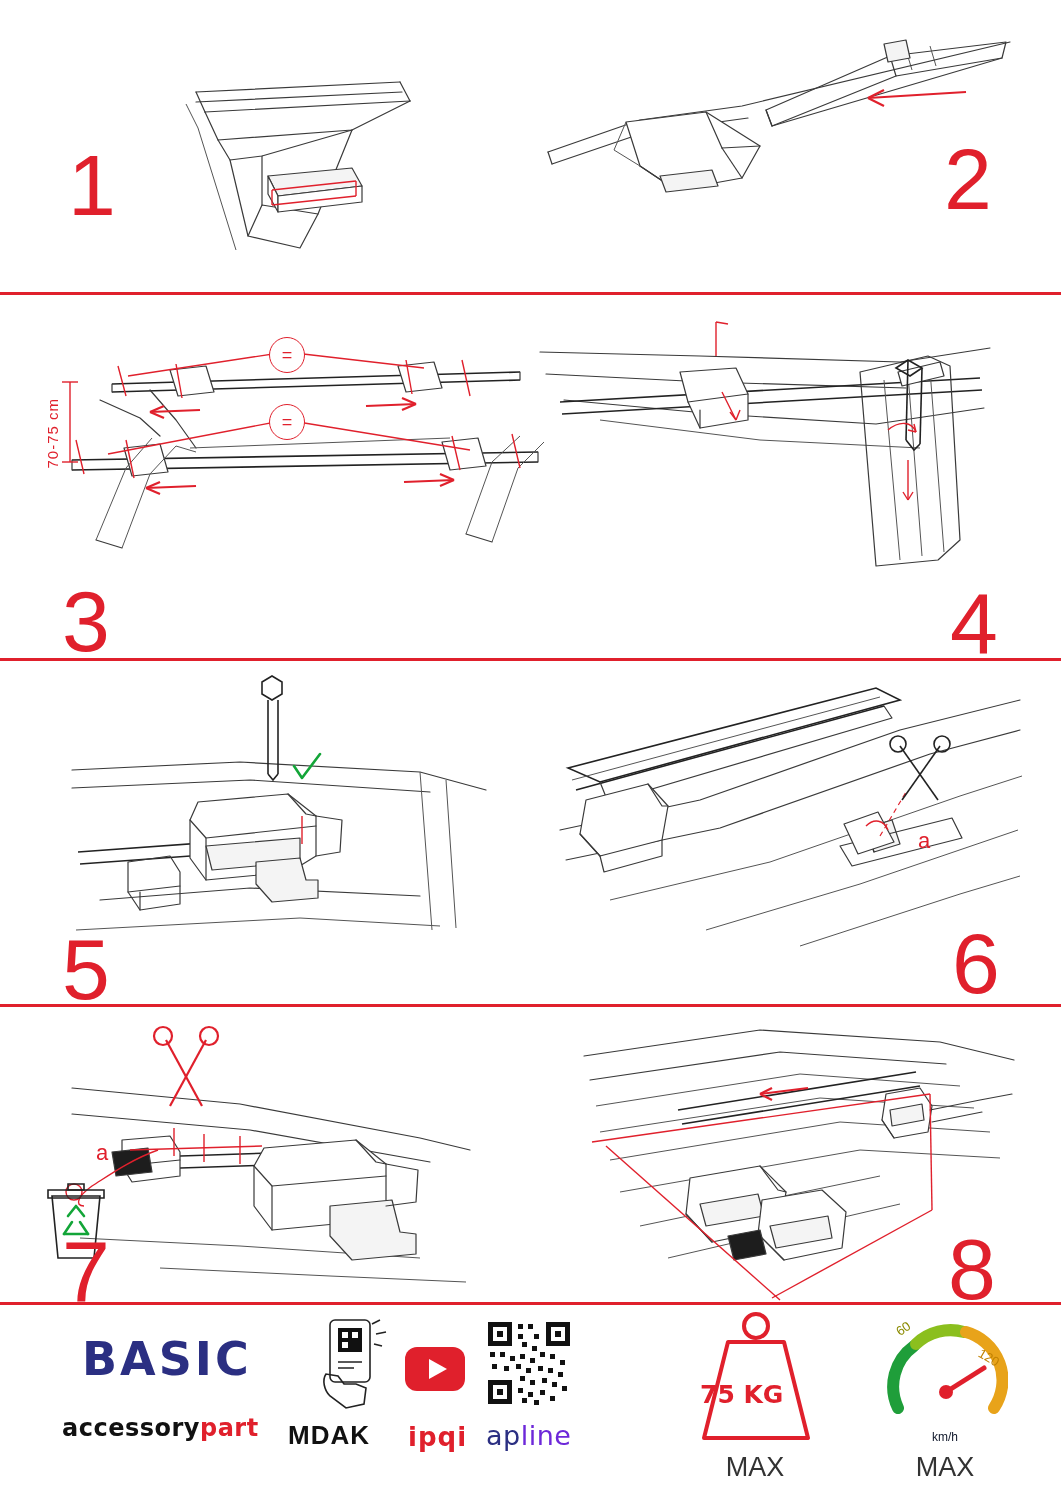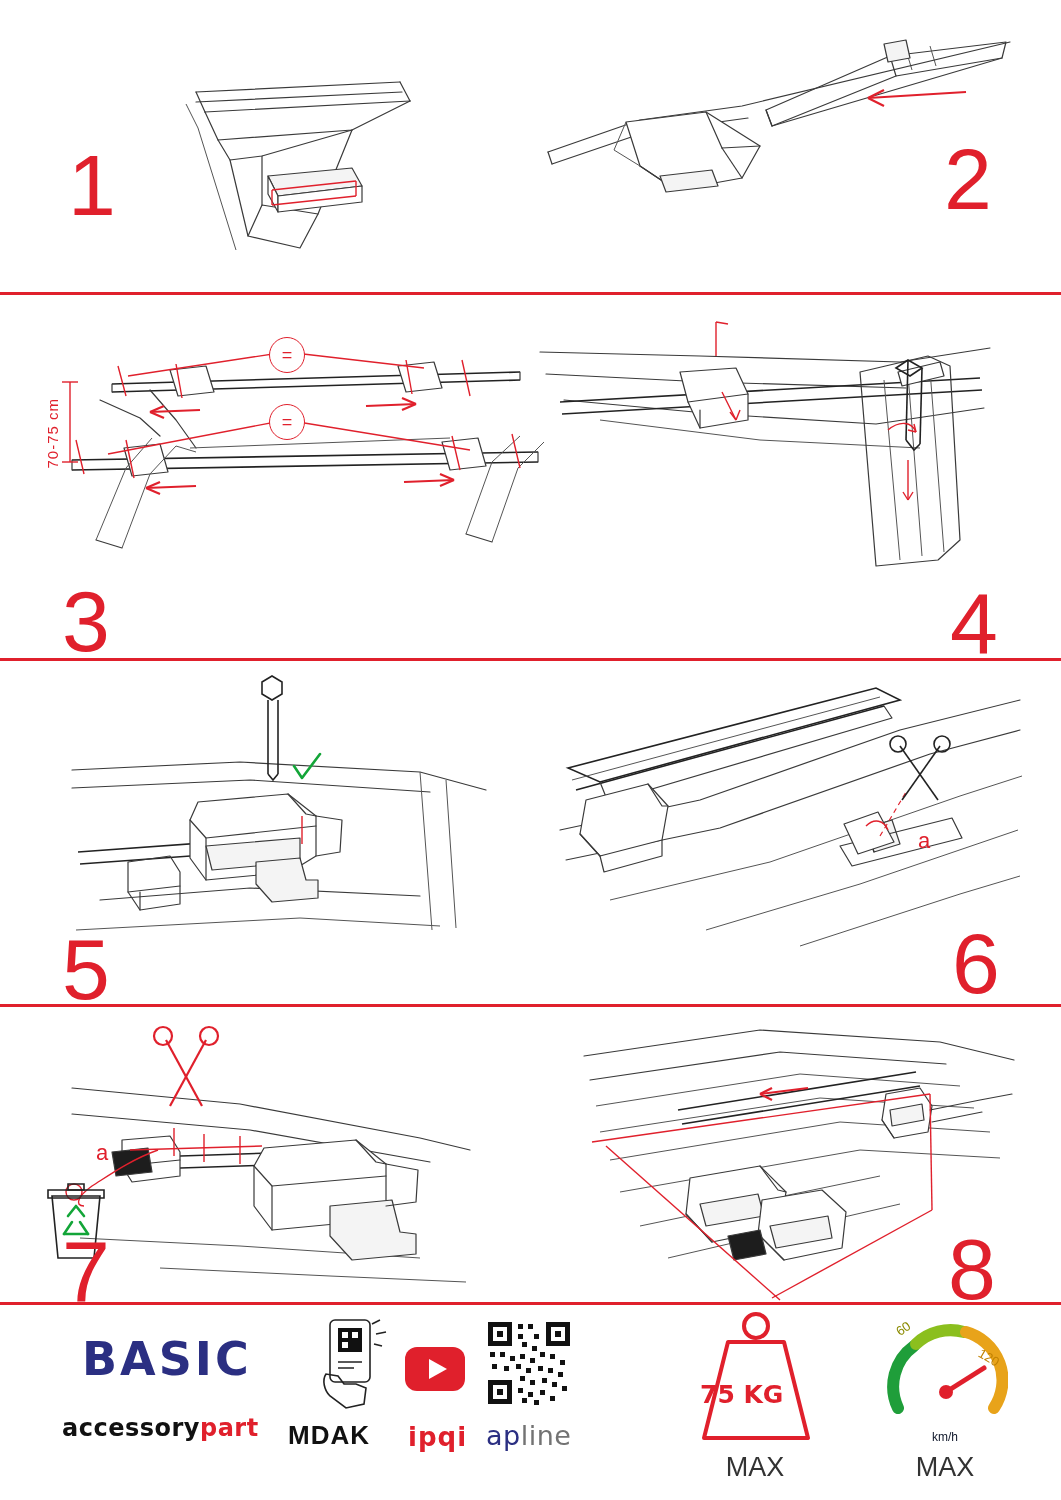--- a/index.html
+++ b/index.html
@@ -31,21 +31,21 @@
   .gr{fill:none;stroke:#13a538;stroke-width:2.6;stroke-linecap:round;stroke-linejoin:round;}
 
   
   .footer{position:absolute;left:0;top:1302px;width:1061px;height:145px;}
   .brand-basic{position:absolute;left:82px;top:30px;font-family:"DejaVu Sans",sans-serif;font-weight:bold;font-size:46px;letter-spacing:3px;color:#2b2f82;}
   .brand-accessory{position:absolute;left:62px;top:112px;font-family:"DejaVu Sans",sans-serif;font-weight:bold;font-size:24px;letter-spacing:0.5px;color:#111;}
   .brand-accessory .part{color:#e0202c;}
   .lbl-mdak{position:absolute;left:288px;top:118px;font-family:Liberation Sans, sans-serif;font-weight:bold;font-size:26px;color:#111;letter-spacing:1px;}
   .lbl-ipqi{position:absolute;left:408px;top:120px;font-family:"DejaVu Sans",sans-serif;font-size:26px;color:#e0202c;letter-spacing:1px;font-weight:bold;}
   .lbl-apline{position:absolute;left:486px;top:118px;font-family:"DejaVu Sans",sans-serif;font-size:27px;color:#2b2f82;letter-spacing:0.5px;}
-  .lbl-apline .li{color:#737373;}
+  .lbl-apline .li{color:#6d28d9;}
   .kg-text{position:absolute;left:700px;top:78px;width:110px;text-align:left;font-family:"DejaVu Sans",sans-serif;font-weight:bold;font-size:25px;color:#e0202c;}
   .max1{position:absolute;left:690px;top:150px;width:130px;text-align:center;font-size:27px;color:#333;font-family:"Liberation Sans",sans-serif;}
   .max2{position:absolute;left:880px;top:150px;width:130px;text-align:center;font-size:27px;color:#333;font-family:"Liberation Sans",sans-serif;}
   .kmh{position:absolute;left:900px;top:128px;width:90px;text-align:center;font-size:12px;color:#0f172a;}
   .spd60{position:absolute;left:896px;top:19px;font-size:13px;color:#8b8b00;transform:rotate(-35deg);}
   .spd120{position:absolute;left:978px;top:48px;font-size:13px;color:#c08000;transform:rotate(30deg);}
 
   .vlabel{position:absolute;font-size:15px;color:#e0202c;letter-spacing:1px;
           writing-mode:vertical-rl;transform:rotate(180deg);font-family:"Liberation Sans",sans-serif;}
   .alabel{position:absolute;font-size:22px;color:#e0202c;font-family:"Liberation Sans",sans-serif;}

